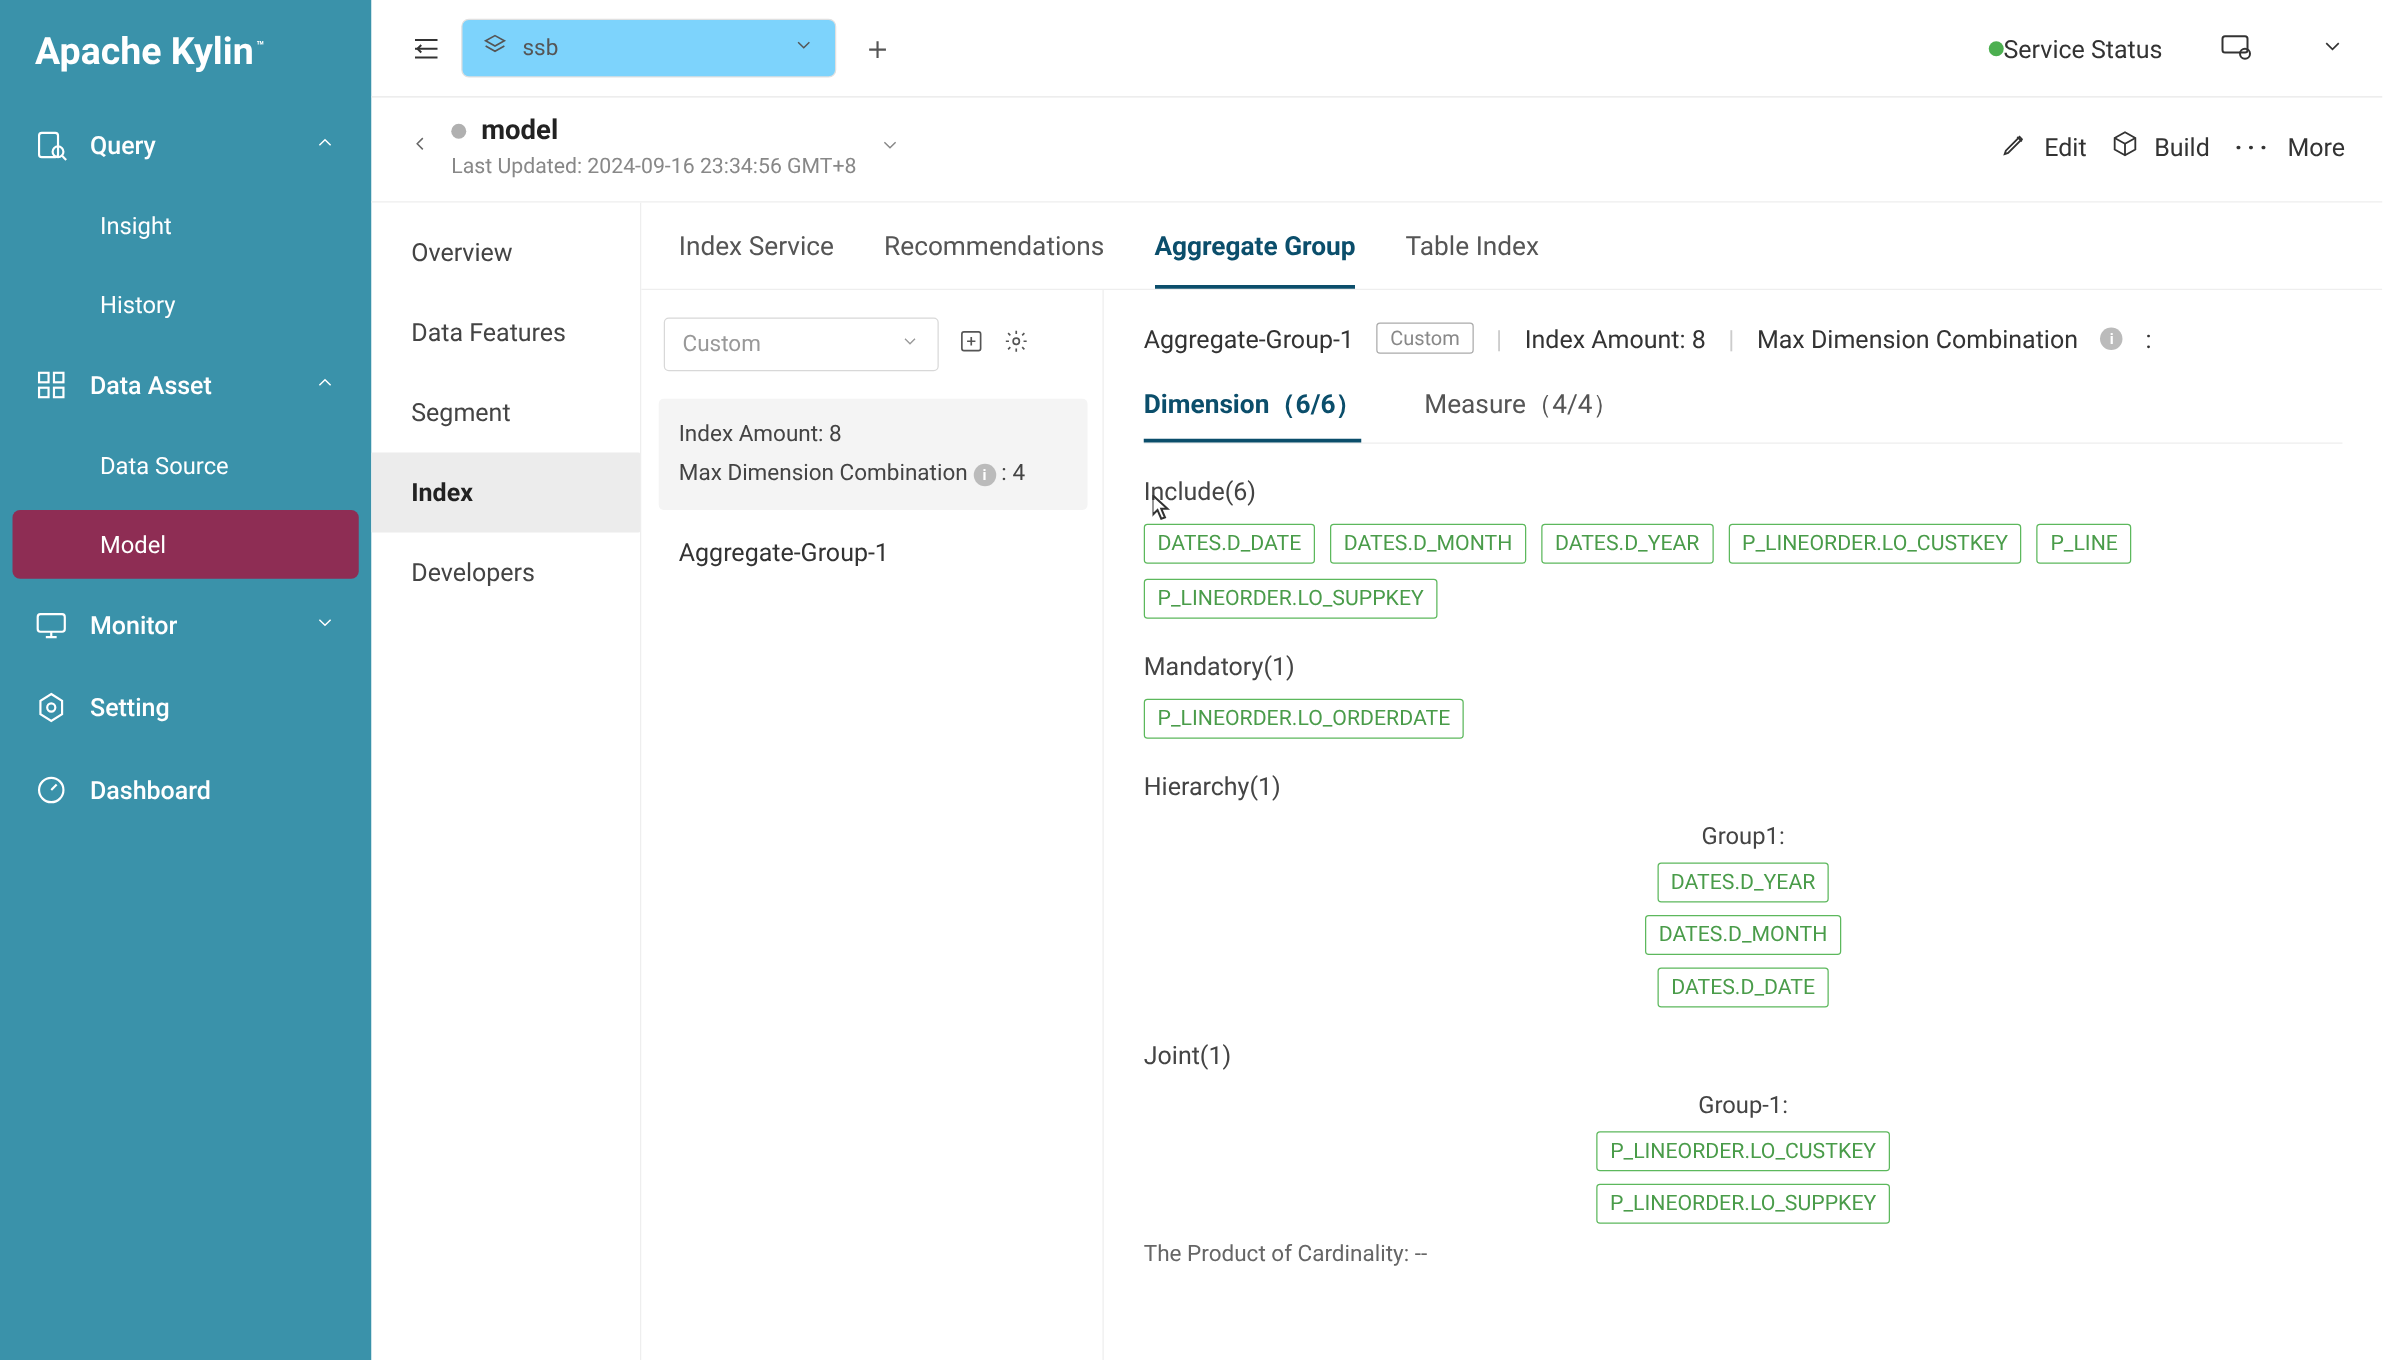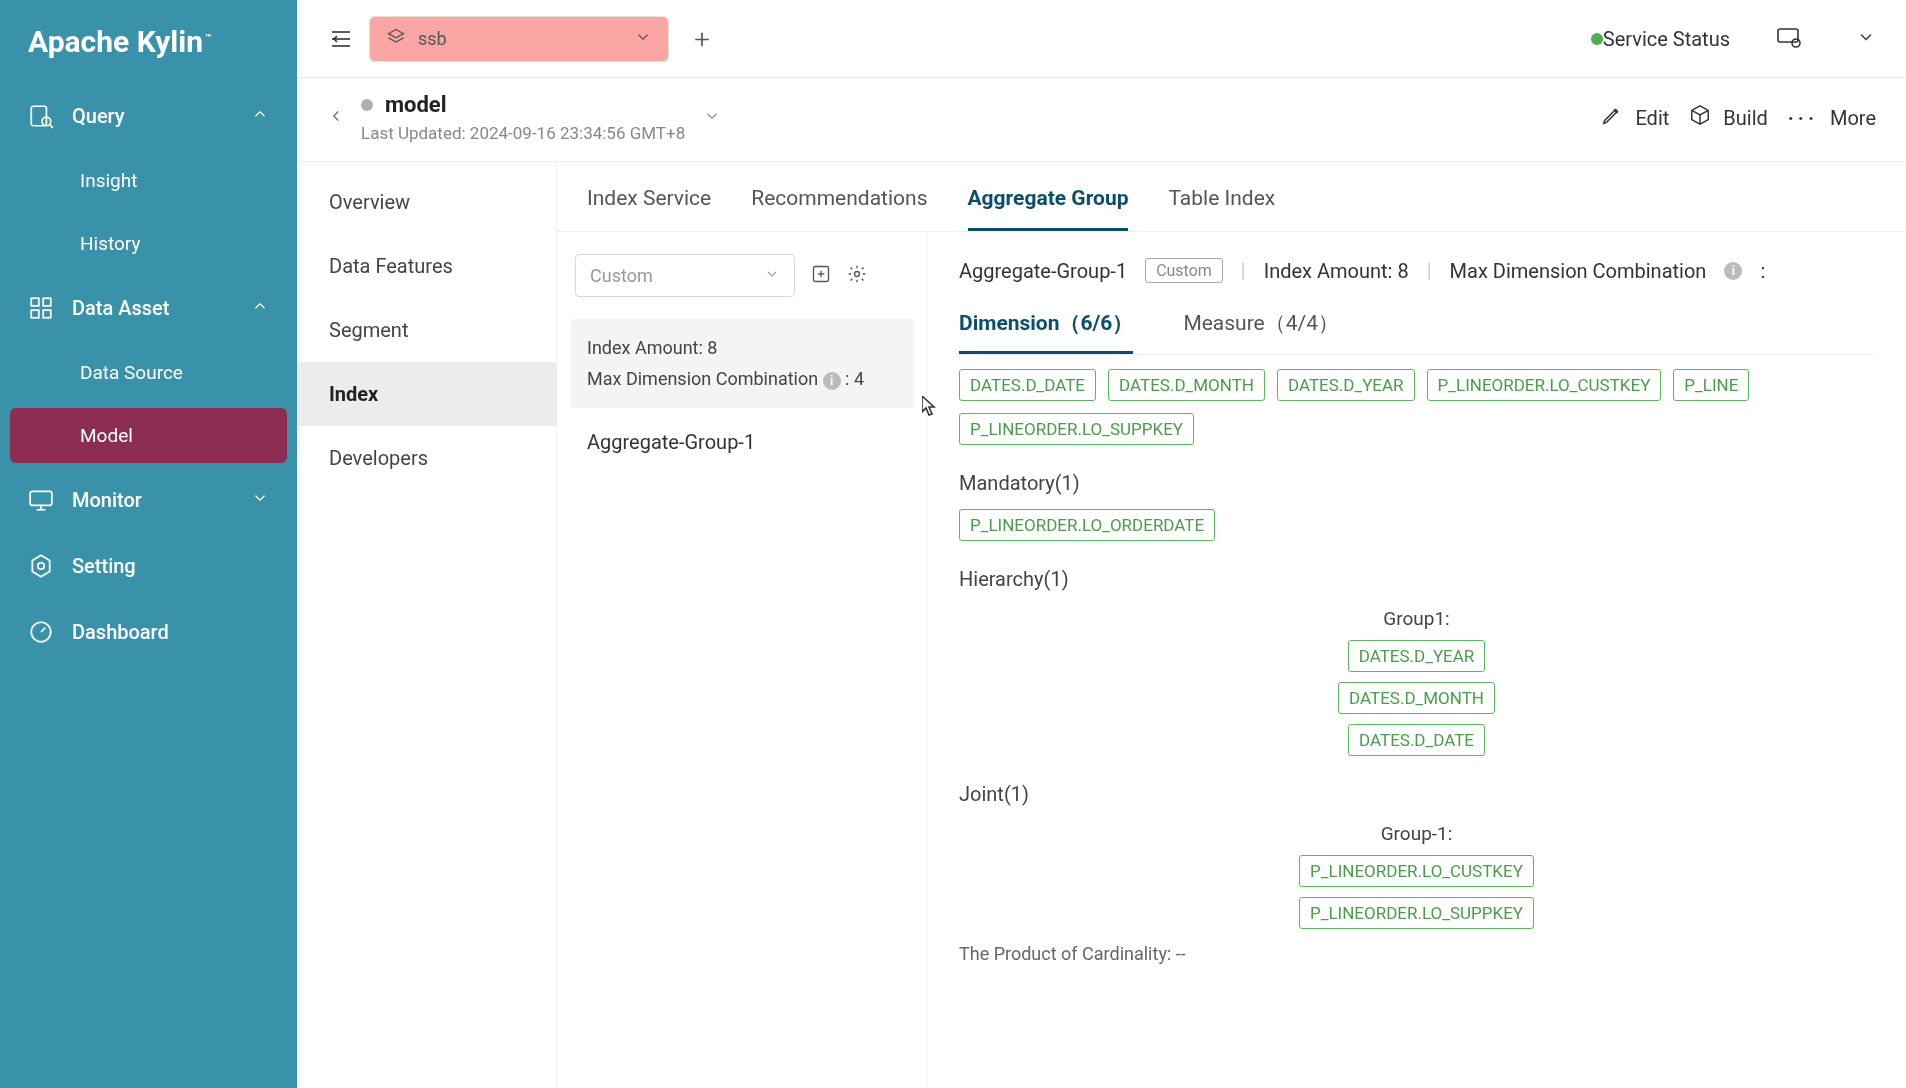--- a/index.html
+++ b/index.html
@@ -60,21 +60,21 @@
 .top-bar {
   display: flex;
   align-items: center;
   padding: 12px 30px;
   border-bottom: 1px solid #e8e8e8;
   gap: 14px;
   height: 78px;
 }
 .hamburger-icon { width: 28px; height: 24px; position: relative; }
 .project-select {
-  background: #fca5a5;
+  background: #7dd3fc;
   border: 1px solid #e0e0e0;
   border-radius: 6px;
   padding: 10px 16px;
   display: flex;
   align-items: center;
   gap: 12px;
   min-width: 300px;
   font-size: 18px;
   color: #555;
 }
@@ -106,21 +106,21 @@
 
 
 .body {
   display: flex;
   flex: 1;
   overflow: hidden;
 }
 
 
 .model-subnav {
-  width: 260px;
+  width: 216px;
   border-right: 1px solid #eee;
   padding-top: 8px;
 }
 .subnav-item {
   padding: 20px 32px;
   font-size: 20px;
   color: #444;
   cursor: pointer;
 }
 .subnav-item.active {
@@ -535,20 +535,21 @@
             <span>Max Dimension Combination</span>
             <span class="info-icon-small">i</span>
             <span>:</span>
           </div>
 
           <div class="inner-tabs">
             <div class="inner-tab active"><span>Dimension（6/6）</span></div>
             <div class="inner-tab"><span>Measure（4/4）</span></div>
           </div>
 
+          <div class="section-label">Include(6)</div>
           <div class="chip-row">
             <span class="chip">DATES.D_DATE</span>
             <span class="chip">DATES.D_MONTH</span>
             <span class="chip">DATES.D_YEAR</span>
             <span class="chip">P_LINEORDER.LO_CUSTKEY</span>
             <span class="chip">P_LINE</span>
             <span class="chip">P_LINEORDER.LO_SUPPKEY</span>
           </div>
 
           <div class="section-label">Mandatory(1)</div>

